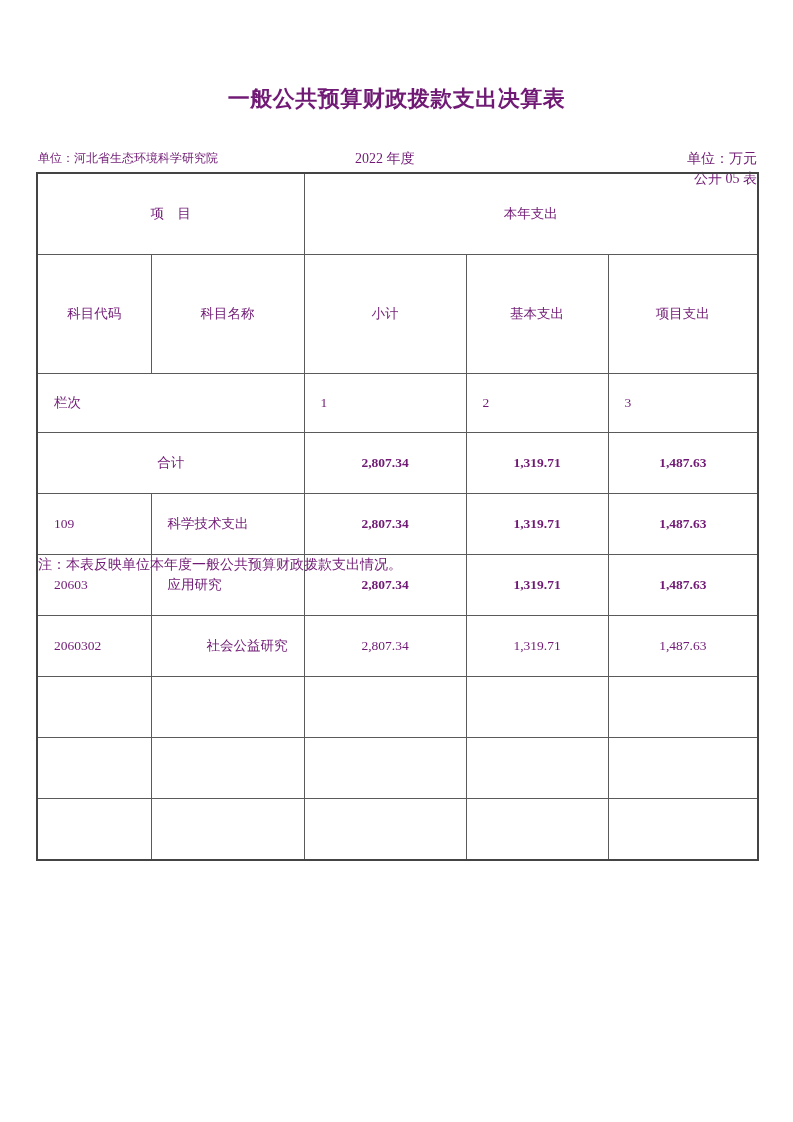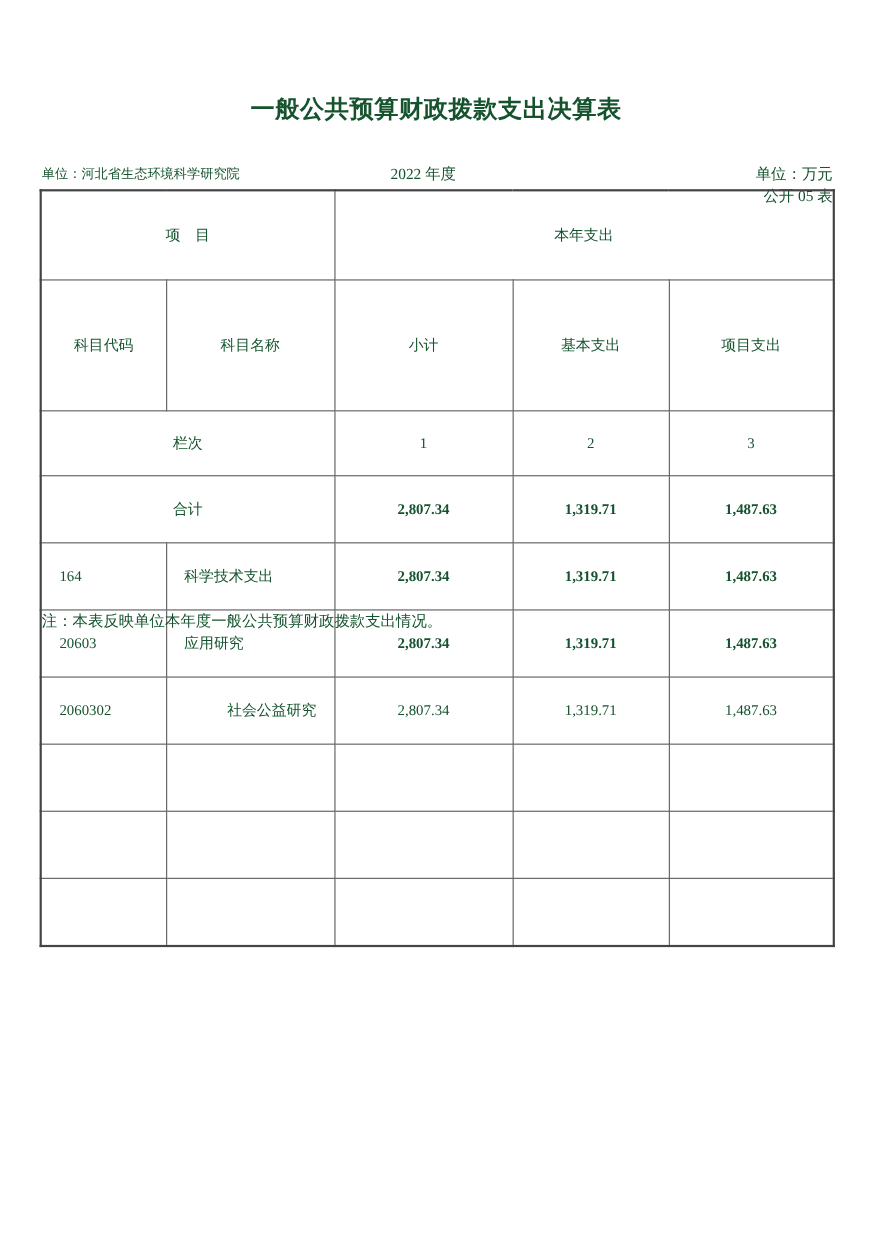--- a/index.html
+++ b/index.html
@@ -5,21 +5,21 @@
   html, body {
     margin: 0;
     padding: 0;
     background: #ffffff;
   }
   .page {
     position: relative;
     width: 793px;
     height: 1122px;
     background: #ffffff;
-    color: #14532d;
+    color: #701a75;
     font-family: "Liberation Serif", "DejaVu Serif", serif;
     overflow: hidden;
   }
   .doc-title {
     position: absolute;
     top: 84px;
     left: 0;
     width: 100%;
     text-align: center;
     font-size: 22px;
@@ -63,21 +63,21 @@
   }
   table.budget td {
     border: 1.5px solid #5a5a5a;
     padding: 16px;
     vertical-align: middle;
     overflow: hidden;
     white-space: nowrap;
   }
   tr.h1 td { height: 48px; text-align: center; }
   tr.h2 td { height: 86px; text-align: center; font-family: Liberation Serif, serif; }
-  tr.lanci td { height: 26px; text-align: center; }
+  tr.lanci td { height: 26px; }
   tr.datarow td { height: 28px; }
   td.c-center { text-align: center; }
   td.c-code { text-align: left; padding-left: 3px; }
   td.c-name { text-align: left; padding-left: 3px; }
   td.c-name.indent { padding-left: 16px; text-align: right; }
   td.c-num { text-align: center; padding-right: 4px; }
   tr.bold-vals td.c-num { font-weight: bold; }
   .doc-note {
     position: absolute;
     top: 556px;
@@ -126,21 +126,21 @@
       </tr>
 
       <tr class="datarow bold-vals">
         <td colspan="2" class="c-center">合计</td>
         <td class="c-num">2,807.34</td>
         <td class="c-num">1,319.71</td>
         <td class="c-num">1,487.63</td>
       </tr>
 
       <tr class="datarow bold-vals">
-        <td class="c-code">164</td>
+        <td class="c-code">109</td>
         <td class="c-name">科学技术支出</td>
         <td class="c-num">2,807.34</td>
         <td class="c-num">1,319.71</td>
         <td class="c-num">1,487.63</td>
       </tr>
 
       <tr class="datarow bold-vals">
         <td class="c-code">20603</td>
         <td class="c-name">应用研究</td>
         <td class="c-num">2,807.34</td>

